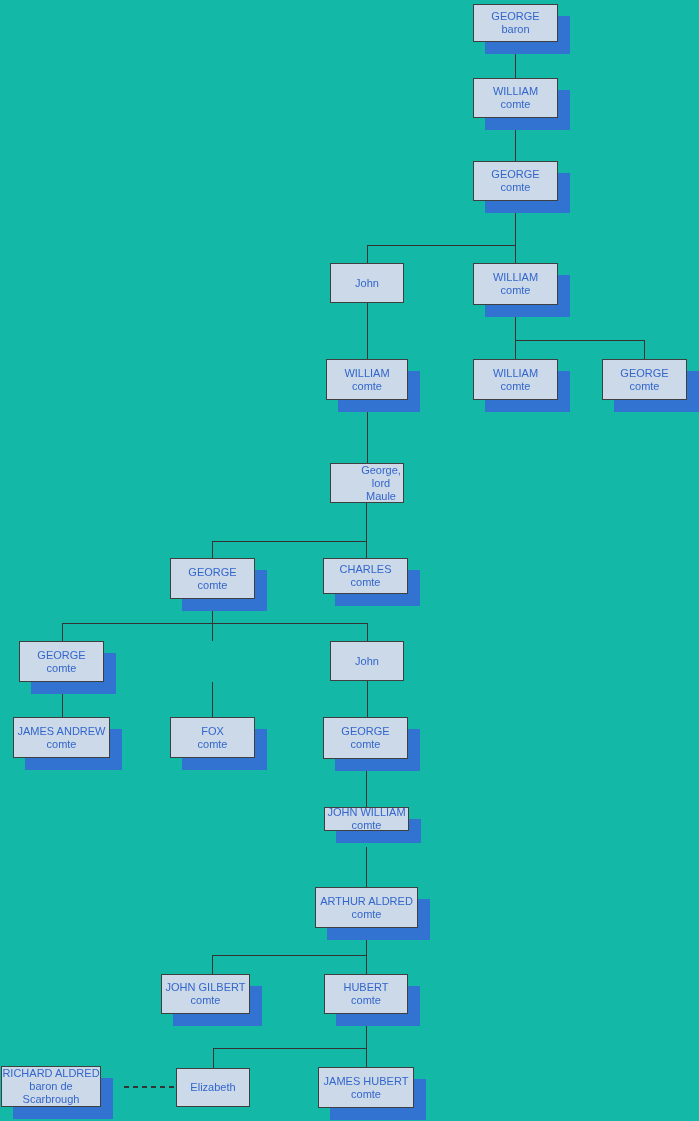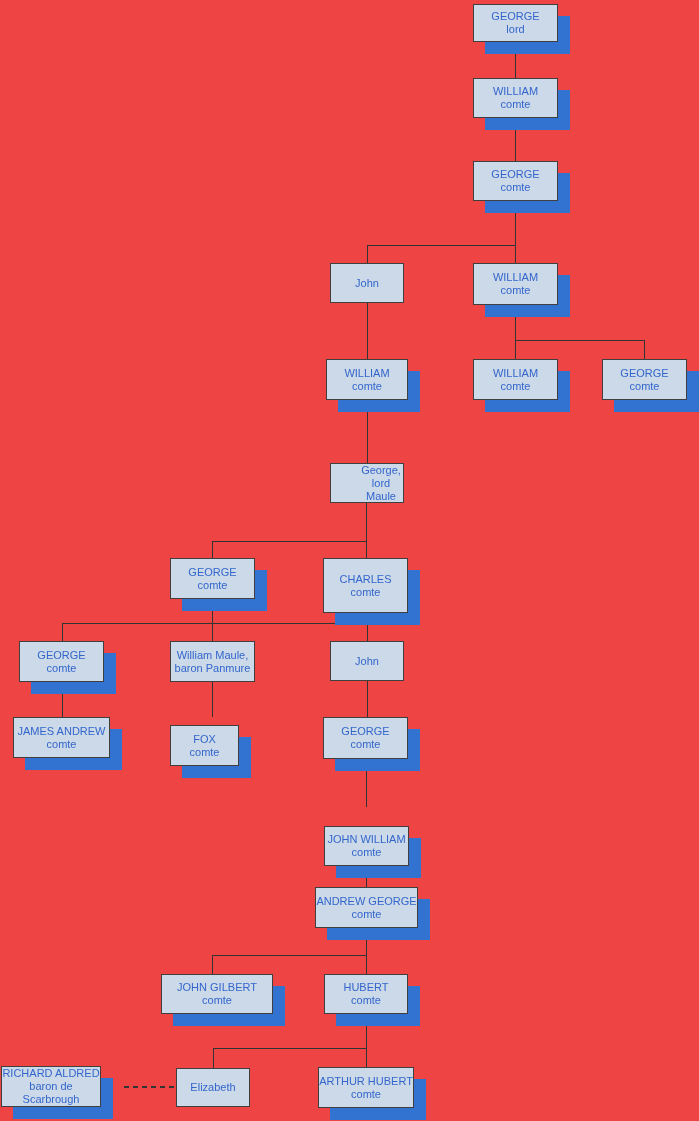--- a/index.html
+++ b/index.html
@@ -1,17 +1,17 @@
 <!DOCTYPE html>
 <html><head>
 <meta charset="utf-8">
 <style>
   html, body { margin:0; padding:0; background:#ffffff; }
   .stage {
-    position:relative; width:699px; height:1121px; background:#ef4444;
+    position:relative; width:699px; height:1121px; background:#14b8a6;
     overflow:hidden; font-family:"Liberation Sans", sans-serif;text-decoration:underline;
   }
   .node {
     position:absolute; box-sizing:border-box;
     background:#ccd9e8; border:1.5px solid #3f3f3f;
     color:#3366cc; font-size:11px; line-height:13px; text-align:center;
     display:flex; flex-direction:column; align-items:center; justify-content:center;
     z-index:2;
   }
   .node.shadow { box-shadow:12px 12px 0 0 #3273d1; }
@@ -59,21 +59,21 @@
   <div class="vline" style="left:212px;top:955px;height:19px;"></div>
   <div class="vline" style="left:366px;top:955px;height:19px;"></div>
   <div class="vline" style="left:366px;top:1014px;height:34px;"></div>
   <div class="hline" style="left:213px;top:1048px;width:154px;"></div>
   <div class="vline" style="left:213px;top:1048px;height:20px;"></div>
   <div class="vline" style="left:366px;top:1048px;height:19px;"></div>
   <div class="dash-line" style="left:124px;top:1086px;width:52px;"></div>
 
   <div class="node shadow" style="left:473px;top:4px;width:85px;height:38px;">
     <div class="nm">GEORGE</div>
-    <div class="tt">lord</div>
+    <div class="tt">baron</div>
   </div>
 
   <div class="node shadow" style="left:473px;top:78px;width:85px;height:40px;">
     <div class="nm">WILLIAM</div>
     <div class="tt">comte</div>
   </div>
 
   <div class="node shadow" style="left:473px;top:161px;width:85px;height:40px;">
     <div class="nm">GEORGE</div>
     <div class="tt">comte</div>
@@ -106,81 +106,77 @@
   <div class="node" style="left:330px;top:463px;width:74px;height:40px;padding-left:28px;">
     <div class="nm">George, lord</div>
     <div class="tt">Maule</div>
   </div>
 
   <div class="node shadow" style="left:170px;top:558px;width:85px;height:41px;">
     <div class="nm">GEORGE</div>
     <div class="tt">comte</div>
   </div>
 
-  <div class="node shadow" style="left:323px;top:558px;width:85px;height:55px;">
+  <div class="node shadow" style="left:323px;top:558px;width:85px;height:36px;">
     <div class="nm">CHARLES</div>
     <div class="tt">comte</div>
   </div>
 
   <div class="node shadow" style="left:19px;top:641px;width:85px;height:41px;">
     <div class="nm">GEORGE</div>
     <div class="tt">comte</div>
   </div>
 
-  <div class="node" style="left:170px;top:641px;width:85px;height:41px;">
-    <div class="nm">William Maule,</div>
-    <div class="tt">baron Panmure</div>
-  </div>
 
   <div class="node" style="left:330px;top:641px;width:74px;height:40px;">
     <div class="nm">John</div>
   </div>
 
   <div class="node shadow" style="left:13px;top:717px;width:97px;height:41px;">
     <div class="nm">JAMES ANDREW</div>
     <div class="tt">comte</div>
   </div>
 
-  <div class="node shadow" style="left:170px;top:717px;width:69px;height:41px;margin-top:8px;">
+  <div class="node shadow" style="left:170px;top:717px;width:85px;height:41px;">
     <div class="nm">FOX</div>
     <div class="tt">comte</div>
   </div>
 
   <div class="node shadow" style="left:323px;top:717px;width:85px;height:42px;">
     <div class="nm">GEORGE</div>
     <div class="tt">comte</div>
   </div>
 
-  <div class="node shadow" style="left:324px;top:826px;width:85px;height:40px;">
+  <div class="node shadow" style="left:324px;top:807px;width:85px;height:24px;">
     <div class="nm">JOHN WILLIAM</div>
     <div class="tt">comte</div>
   </div>
 
   <div class="node shadow" style="left:315px;top:887px;width:103px;height:41px;">
-    <div class="nm">ANDREW GEORGE</div>
+    <div class="nm">ARTHUR ALDRED</div>
     <div class="tt">comte</div>
   </div>
 
-  <div class="node shadow" style="left:161px;top:974px;width:112px;height:40px;align-items:center;">
+  <div class="node shadow" style="left:161px;top:974px;width:89px;height:40px;align-items:center;">
     <div class="nm">JOHN GILBERT</div>
     <div class="tt">comte</div>
   </div>
 
   <div class="node shadow" style="left:324px;top:974px;width:84px;height:40px;">
     <div class="nm">HUBERT</div>
     <div class="tt">comte</div>
   </div>
 
   <div class="node shadow" style="left:1px;top:1066px;width:100px;height:41px;text-align:center;">
     <div class="nm">RICHARD ALDRED</div>
     <div class="tt">baron de Scarbrough</div>
   </div>
 
   <div class="node" style="left:176px;top:1068px;width:74px;height:39px;">
     <div class="nm">Elizabeth</div>
   </div>
 
   <div class="node shadow" style="left:318px;top:1067px;width:96px;height:41px;">
-    <div class="nm">ARTHUR HUBERT</div>
+    <div class="nm">JAMES HUBERT</div>
     <div class="tt">comte</div>
   </div>
 
 </div>
 
 </body></html>

